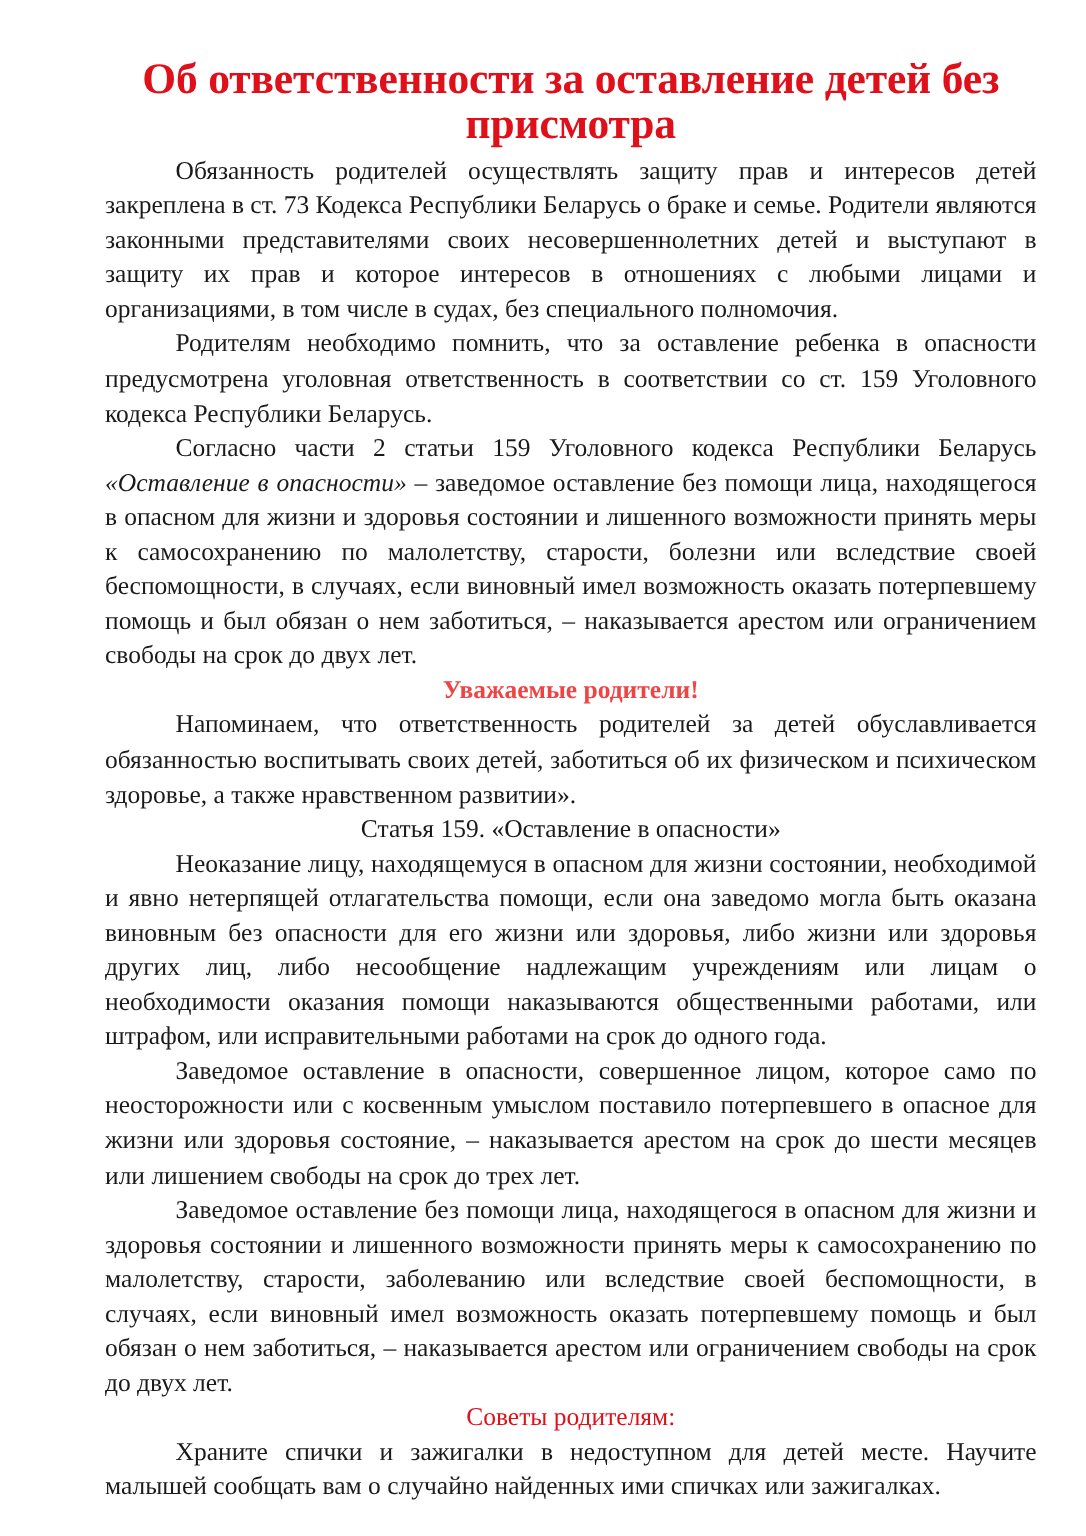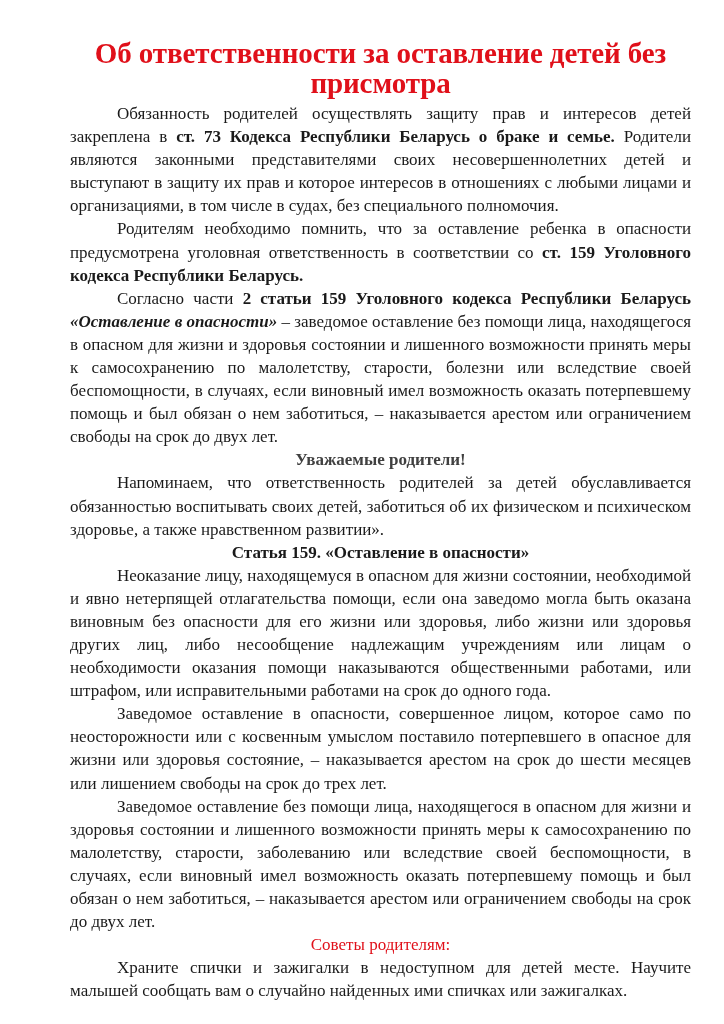--- a/index.html
+++ b/index.html
@@ -30,31 +30,31 @@
       margin: 0 0 4px 0;
       letter-spacing: -0.1px;
     }
     p {
       margin: 0;
       font-size: 17px;
       line-height: 23.1px;
       text-align: justify;
       text-indent: 47px;
     }
-    b { font-weight: bold; }
+    b { font-weight: normal; }
     .subhead-red {
       text-align: center;
-      color: #404040;
+      color: #ef4444;
       font-weight: bold;
       font-size: 17px;
       line-height: 23px;
     }
     .subhead-black {
       text-align: center;
-      font-weight: bold;
+      font-weight: normal;
       font-size: 17px;
       line-height: 23px;
     }
     .subhead-red-italic {
       text-align: center;
       color: #e0101a;
       font-size: 17px;
       line-height: 23px;
     }
   </style>

